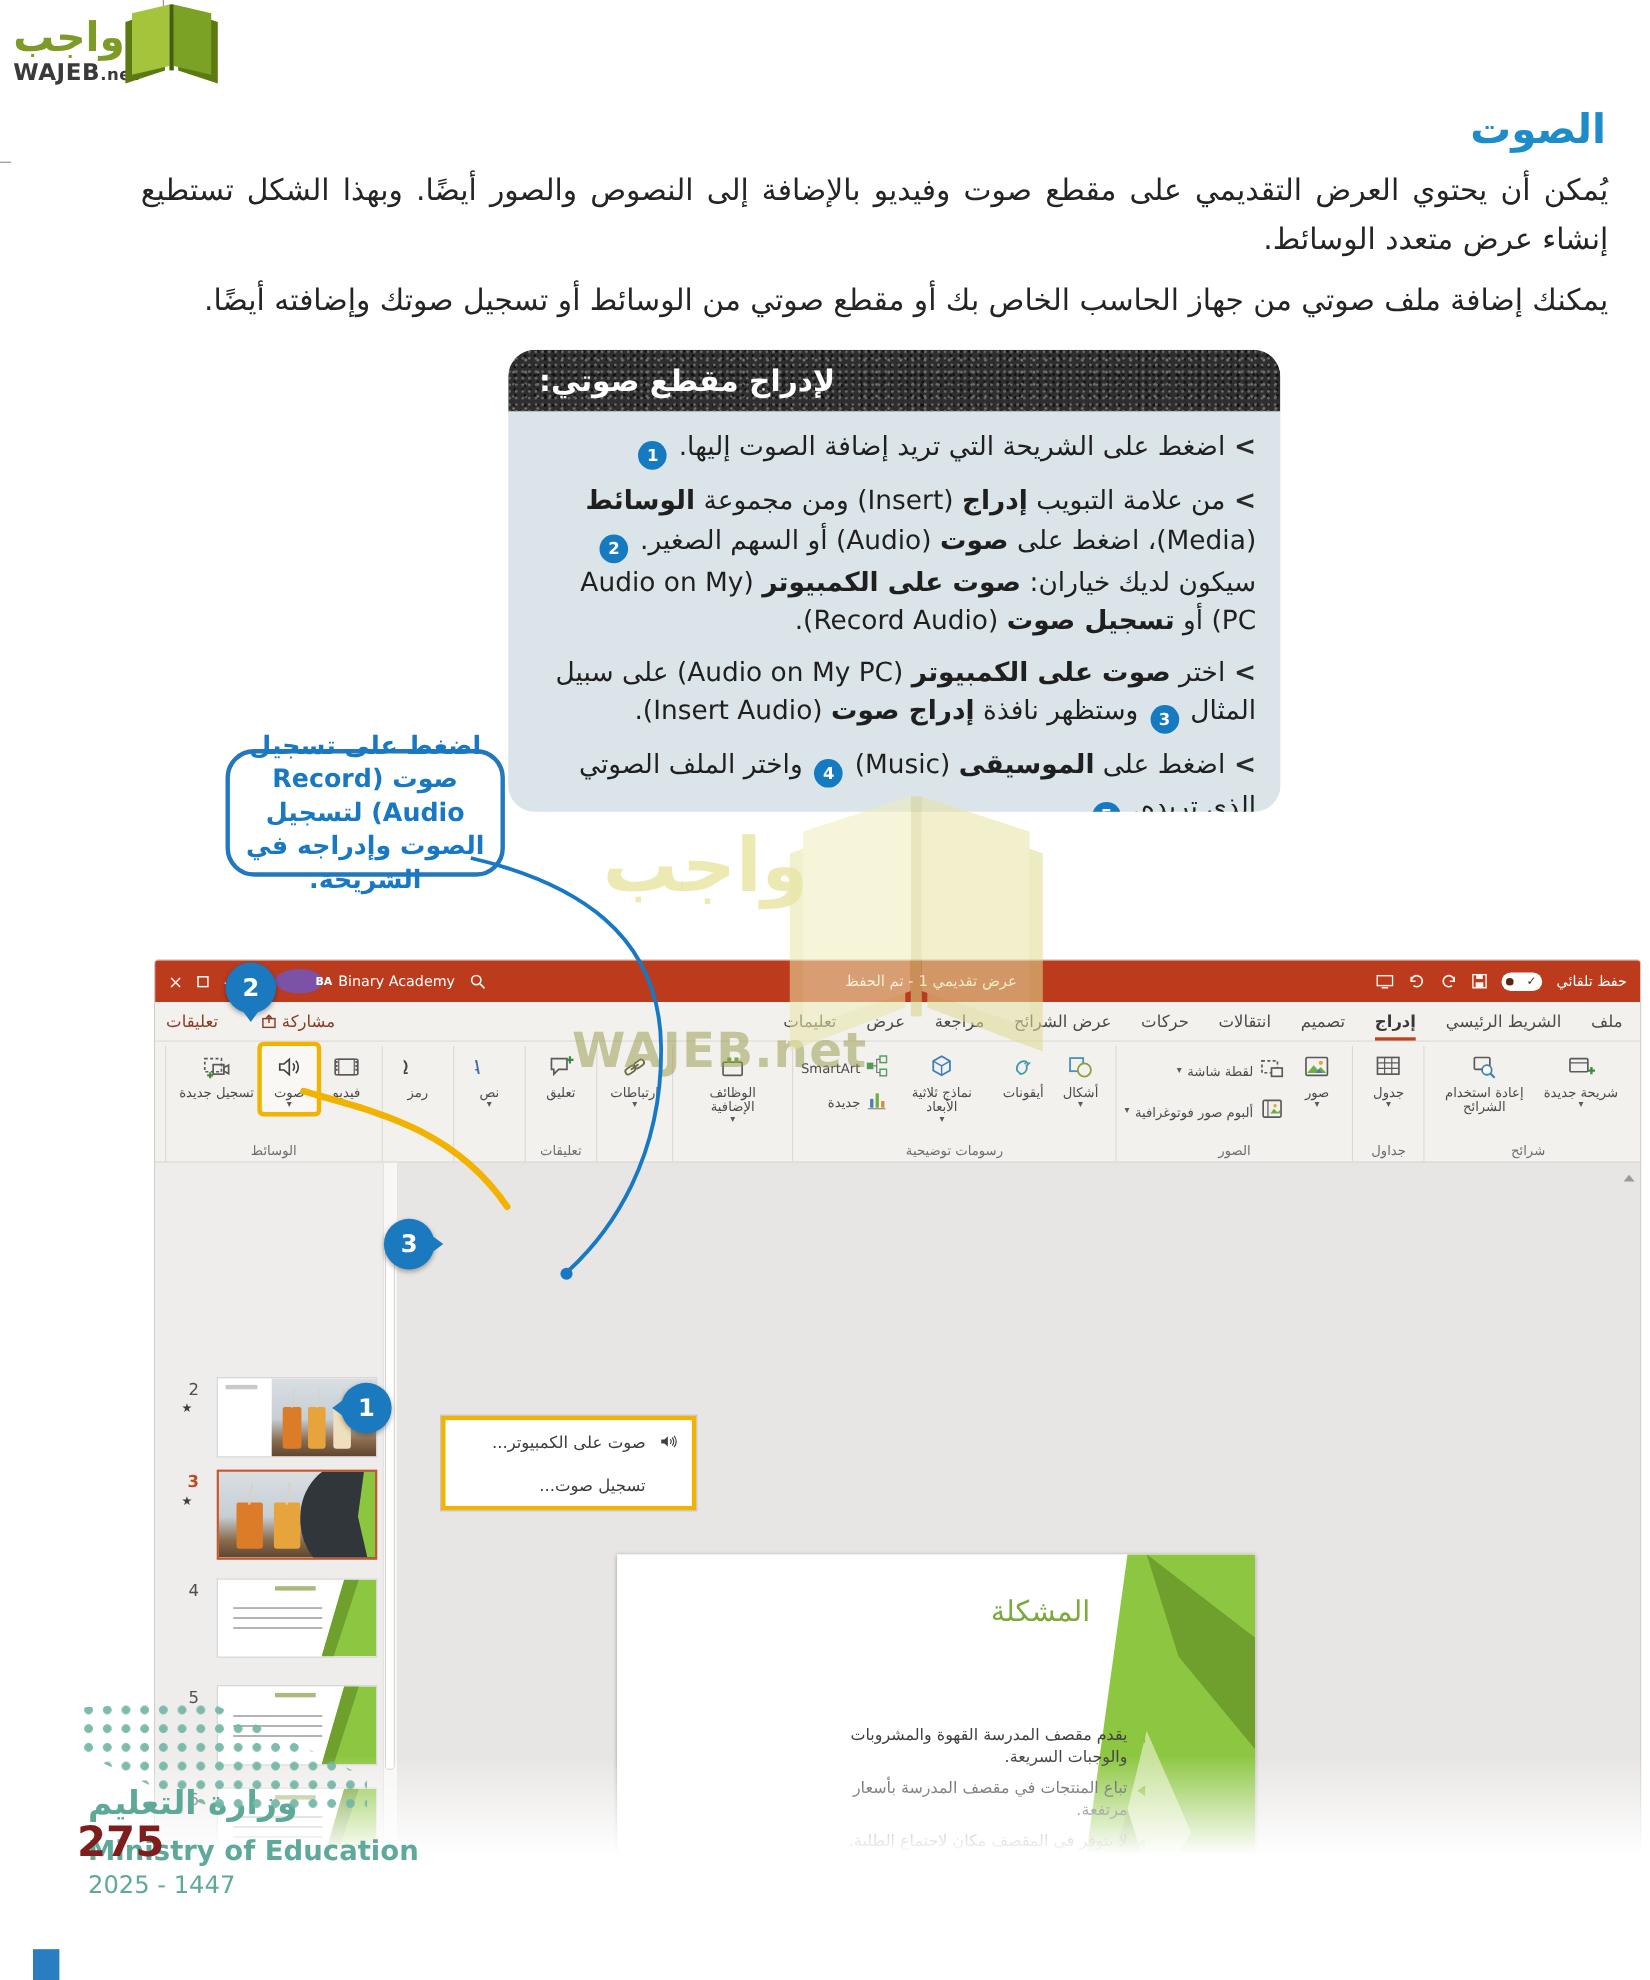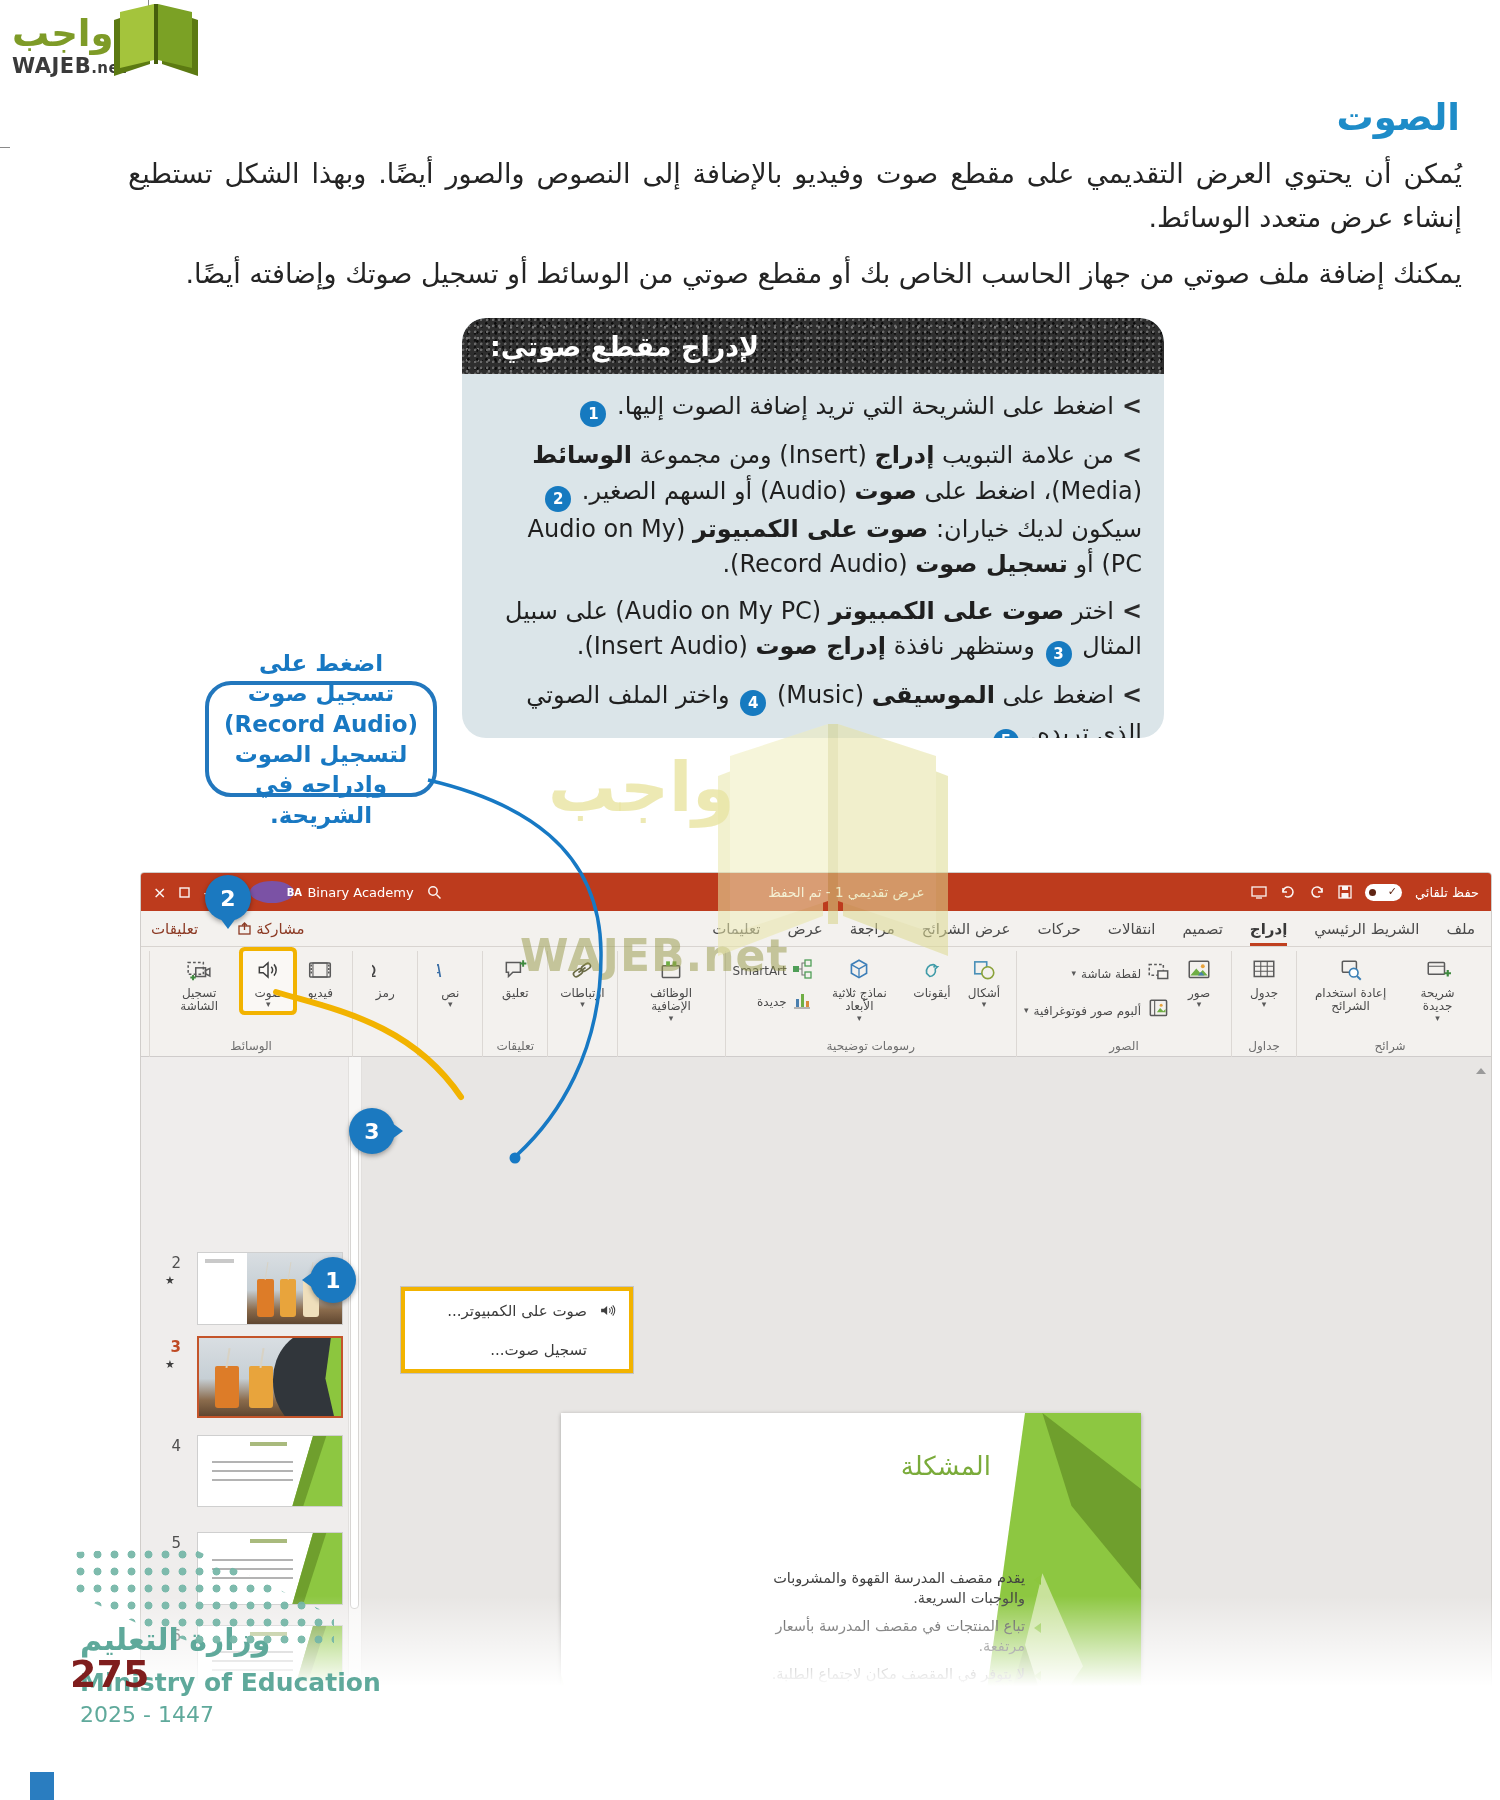--- a/index.html
+++ b/index.html
@@ -34,21 +34,21 @@
                               radial-gradient(circle at 85% 20%, #111 1px, transparent 1.6px);
             background-size: 6px 6px, 9px 9px, 11px 11px, 7px 7px; }
   .steps { padding:15px 22px 0 18px; direction:rtl; }
   .step { font-size:24px; line-height:1.48; color:#1f1f1f; margin-bottom:11px; text-align:right; }
   .step b { font-weight:700; }
   .chev { display:inline-block; direction:ltr; unicode-bidi:bidi-override; font-weight:700; color:#2b2b2b; margin-left:8px; }
   .nb { display:inline-flex; width:26px; height:26px; border-radius:50%; background:#167ac0; color:#fff; font-size:15px; font-weight:700;
         align-items:center; justify-content:center; vertical-align:-5px; margin:0 3px; direction:ltr; }
 
   
-  .callout { position:absolute; left:205px; top:681px; width:232px; height:116px; border:4px solid #2277bd; border-radius:26px; background:#fff;
+  .callout { position:absolute; left:205px; top:681px; width:254px; height:116px; border:4px solid #2277bd; border-radius:26px; background:#fff;
              display:flex; align-items:center; justify-content:center; padding:6px 10px; z-index:20; }
   .callout-text { direction:rtl; text-align:center; font-size:23px; line-height:1.32; color:#1878c2; font-weight:600; }
   .callout-text b { font-weight:800; }
 
   
   .connectors { position:absolute; left:0; top:0; width:1500px; height:1800px; z-index:40; pointer-events:none; }
 
   
   .ppt { position:absolute; left:140px; top:872px; width:1352px; height:828px; background:#f3f1ee; border:1px solid #d0cdca; border-radius:4px;
          overflow:hidden; z-index:10; }
@@ -528,21 +528,21 @@
               <div class="rbtn-big">
                 <div class="ricon">
                   <svg width="26" height="26" viewBox="0 0 24 24">
                     <rect x="2" y="5" width="14" height="11" fill="none" stroke="#5a5a5a" stroke-width="1.4" stroke-dasharray="2.5 2"></rect>
                     <rect x="9" y="10" width="9" height="8" fill="none" stroke="#5a5a5a" stroke-width="1.4"></rect>
                     <polygon points="18,12.5 22,10.5 22,17.5 18,15.5" fill="none" stroke="#5a5a5a" stroke-width="1.4"></polygon>
                     <line x1="4" y1="19" x2="9" y2="19" stroke="#3f8a3f" stroke-width="1.8"></line>
                     <line x1="6.5" y1="16.5" x2="6.5" y2="21.5" stroke="#3f8a3f" stroke-width="1.8"></line>
                   </svg>
                 </div>
-                <div class="rlab">تسجيل الشاشة</div>
+                <div class="rlab">تسجيل جديدة</div>
               </div>
             </div>
             <div class="rlabel">الوسائط</div>
           </div>
         </div>
       <div class="tri-up"></div>
     </div>
 
     <div class="work">
       <div class="panel" id="slide-panel">

